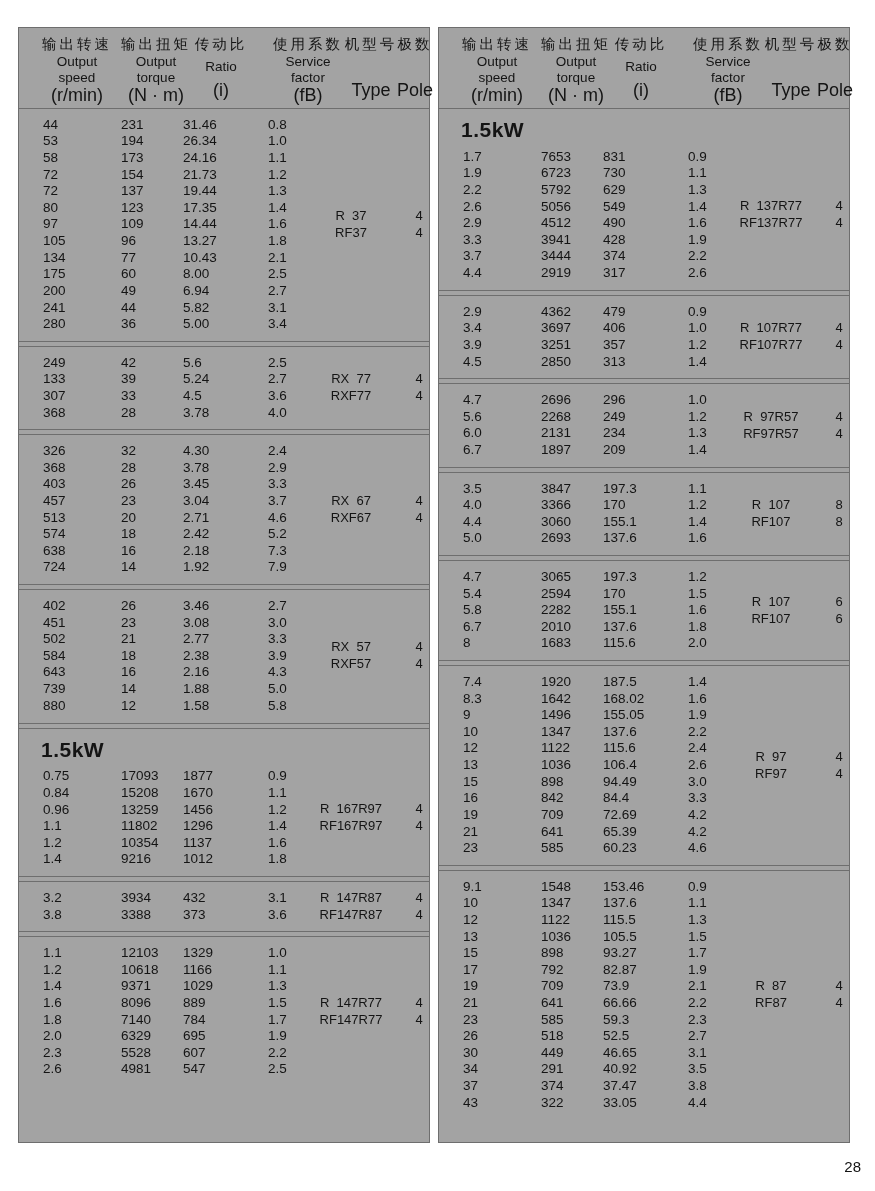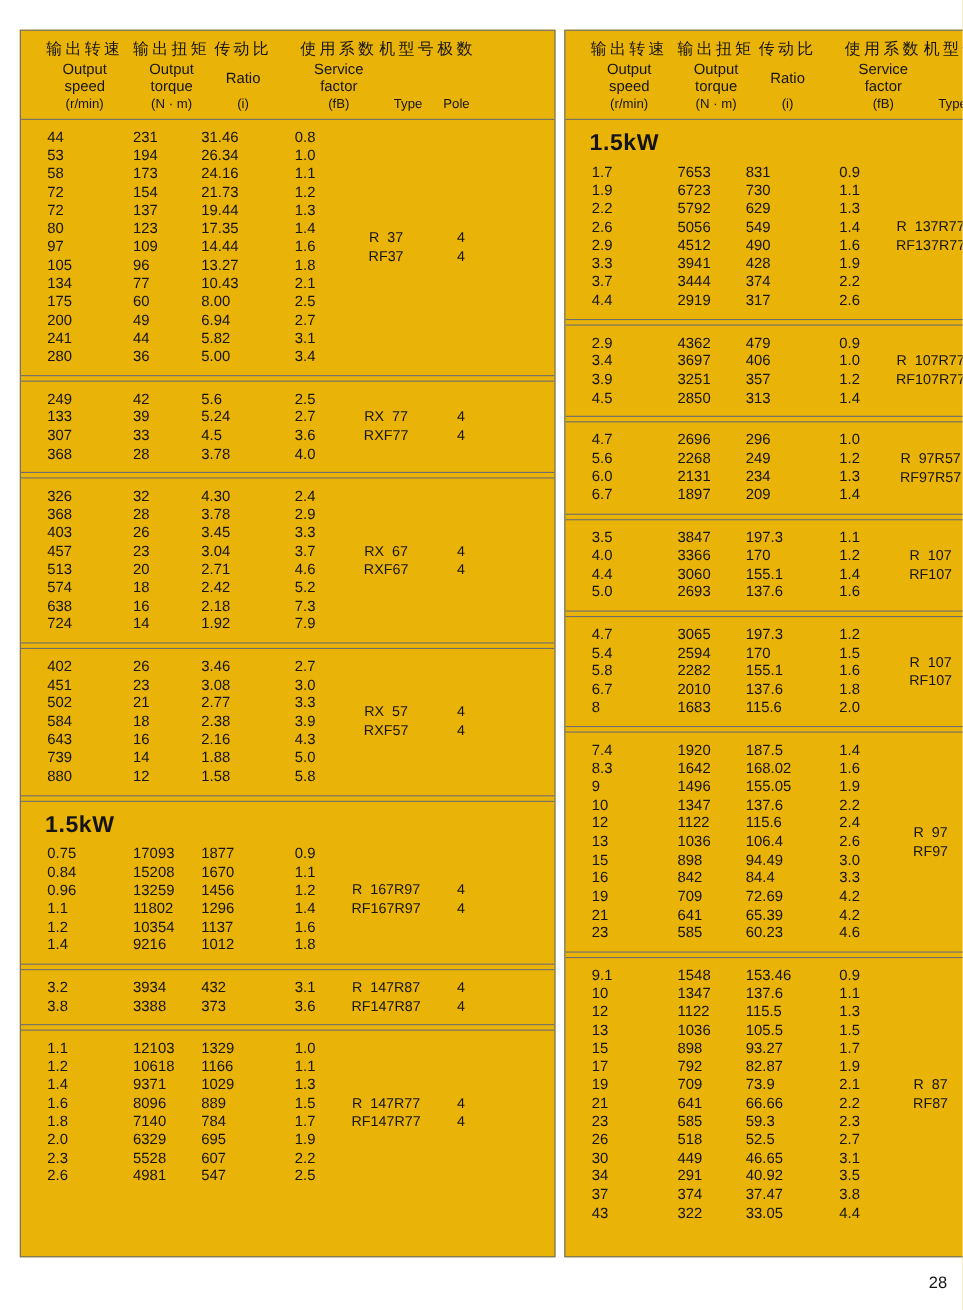--- a/index.html
+++ b/index.html
@@ -13,40 +13,40 @@
     font-family:"Liberation Sans","DejaVu Sans",sans-serif;
     color:var(--ink);
     position:relative;
     overflow:hidden;
   }
   .tables-row{
     position:absolute; left:18px; top:27px;
     display:flex; gap:8px;
   }
   .table{
-    width:487px; height:1116px;
+    width:412px; height:1116px;
     border:1px solid var(--line);
     display:flex; flex-direction:column;
-    background:#eab308;
+    background:#a3a3a3;
   }
   
   .thead{
     position:relative;
     height:81px; flex:none;
     border-bottom:1px solid var(--line);
   }
   .hcell{
     position:absolute; top:7px; height:66px;
     transform:translateX(-50%);
     display:flex; flex-direction:column; justify-content:space-between;
     align-items:center; text-align:center;
   }
   .h-zh{ font-size:14.5px; letter-spacing:3px; white-space:nowrap; }
   .h-en{ font-size:13.5px; line-height:15.5px; white-space:pre-line; }
-  .h-unit{ font-size:12px; white-space:nowrap; }
+  .h-unit{ font-size:18px; white-space:nowrap; }
   
   .section{
     padding:7px 0 9px;
     border-bottom:1px solid var(--line);
   }
   .section:last-child{ border-bottom:none; flex:1; }
   .section + .section{ margin-top:4px; border-top:1px solid var(--line); }
   .sec-title{
     font-size:21px; font-weight:bold;
     padding:2px 0 6px 22px; letter-spacing:0.5px;

